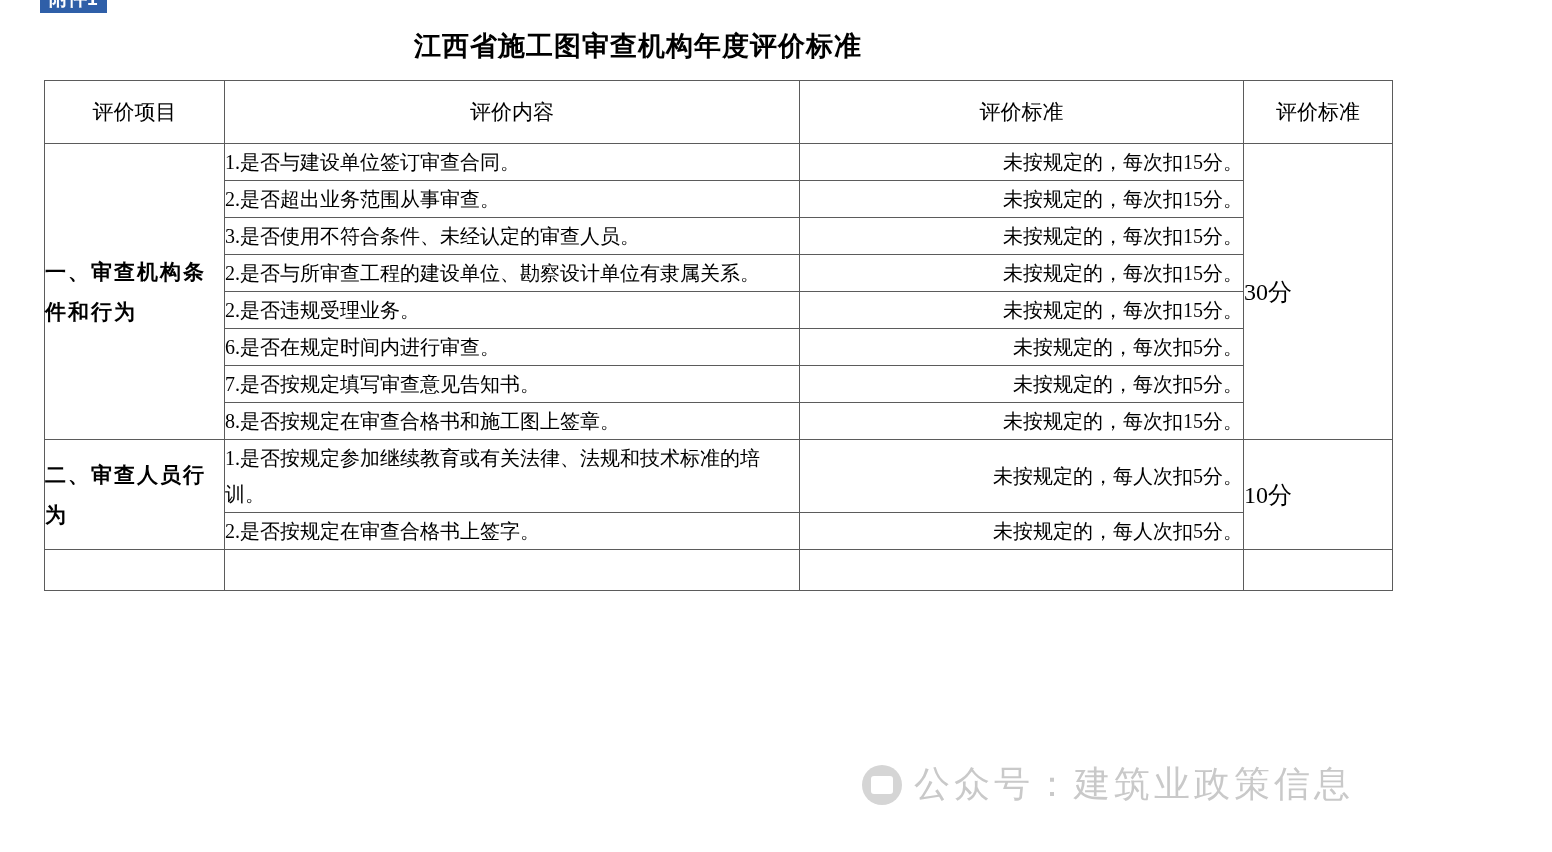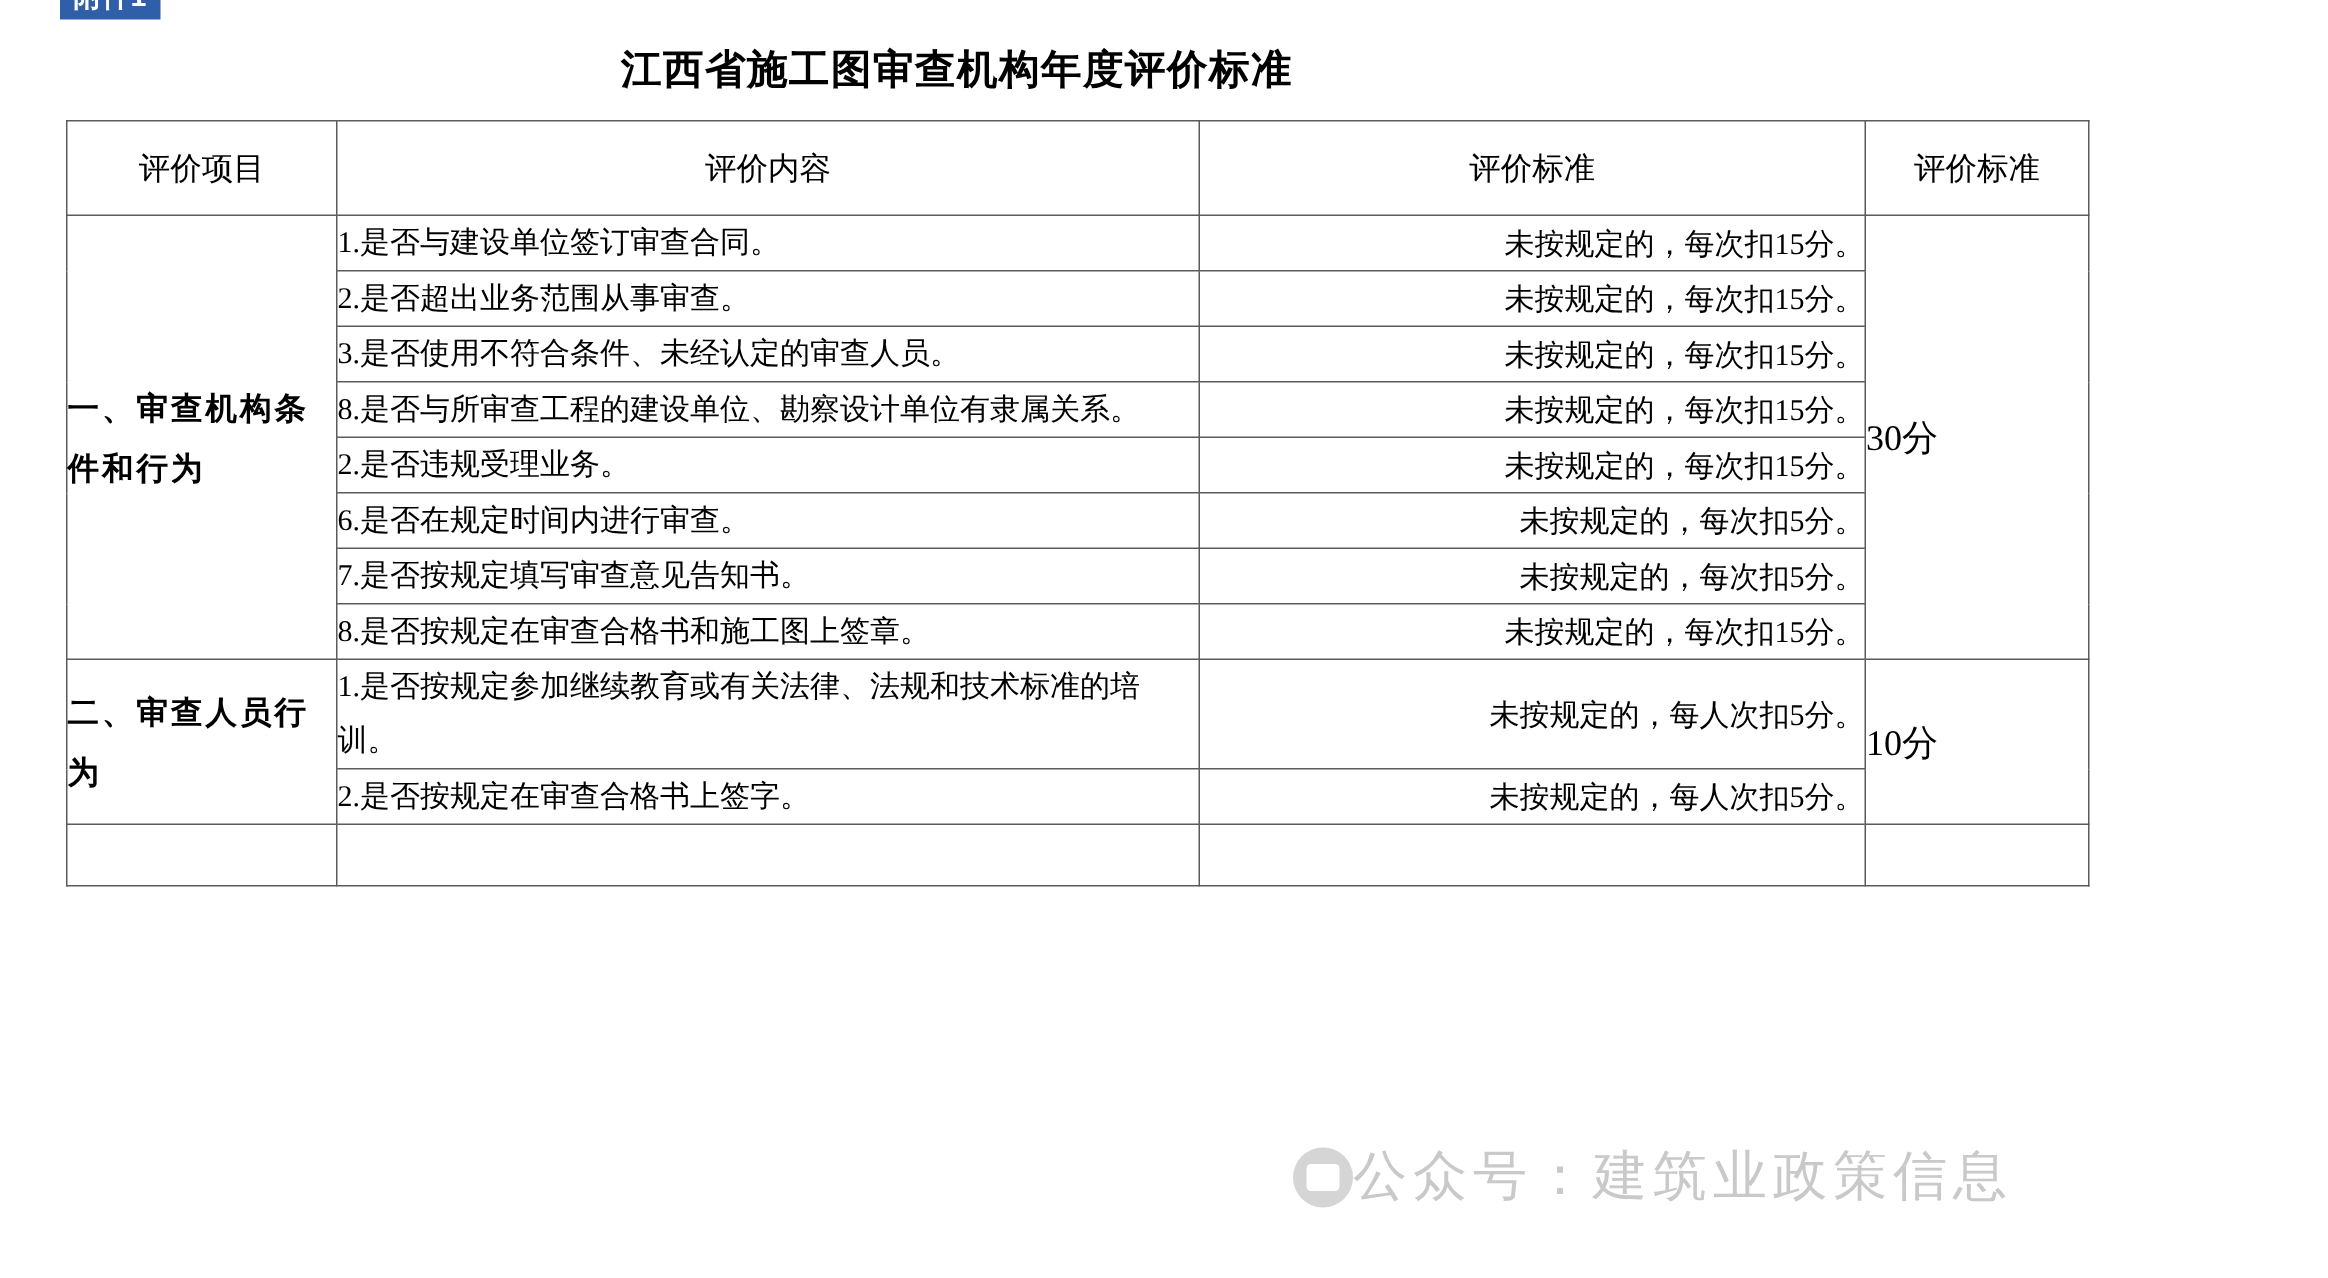--- a/index.html
+++ b/index.html
@@ -98,20 +98,21 @@
   .r-tall .content-cell,
   .r-tall .std-cell { }
 
   
   .watermark {
     position: absolute;
     left: 862px;
     top: 760px;
     display: flex;
     align-items: center;
+    gap: 12px;
     color: #c9c9c9;
     font-size: 36px;
     letter-spacing: 4px;
     pointer-events: none;
     white-space: nowrap;
   }
   .watermark .wm-logo {
     width: 40px;
     height: 40px;
     border-radius: 50%;
@@ -160,21 +161,21 @@
     </tr>
     <tr>
       <td class="content-cell">2.是否超出业务范围从事审查。</td>
       <td class="std-cell">未按规定的，每次扣15分。</td>
     </tr>
     <tr>
       <td class="content-cell">3.是否使用不符合条件、未经认定的审查人员。</td>
       <td class="std-cell">未按规定的，每次扣15分。</td>
     </tr>
     <tr class="r-tall">
-      <td class="content-cell">8.是否与所审查工程的建设单位、勘察设计单位有隶属关系。</td>
+      <td class="content-cell">2.是否与所审查工程的建设单位、勘察设计单位有隶属关系。</td>
       <td class="std-cell">未按规定的，每次扣15分。</td>
     </tr>
     <tr>
       <td class="content-cell">2.是否违规受理业务。</td>
       <td class="std-cell">未按规定的，每次扣15分。</td>
     </tr>
     <tr>
       <td class="content-cell">6.是否在规定时间内进行审查。</td>
       <td class="std-cell">未按规定的，每次扣5分。</td>
     </tr>

